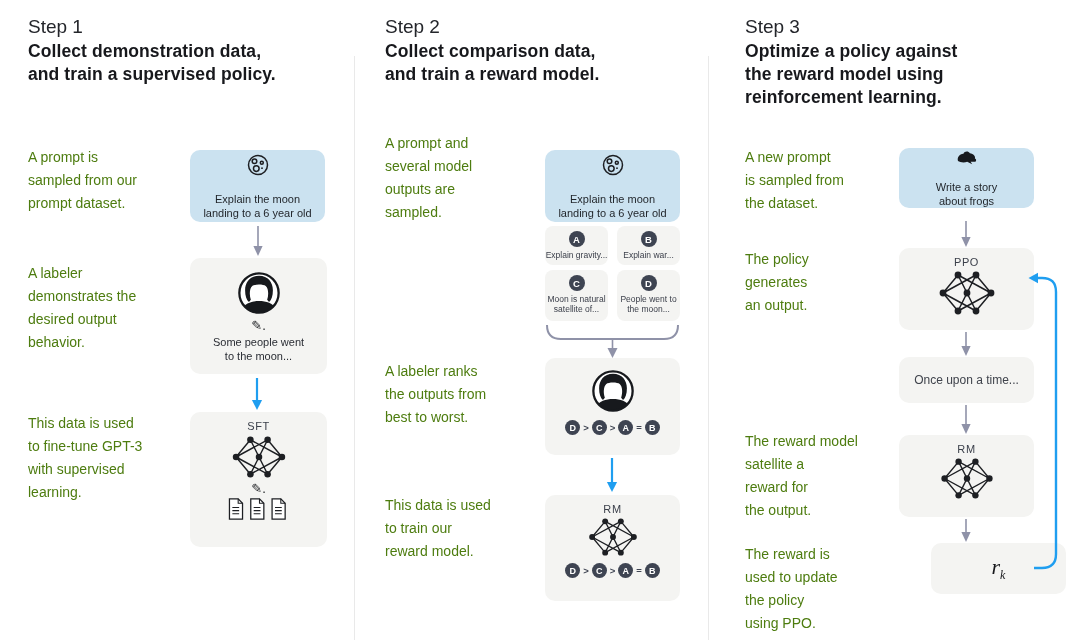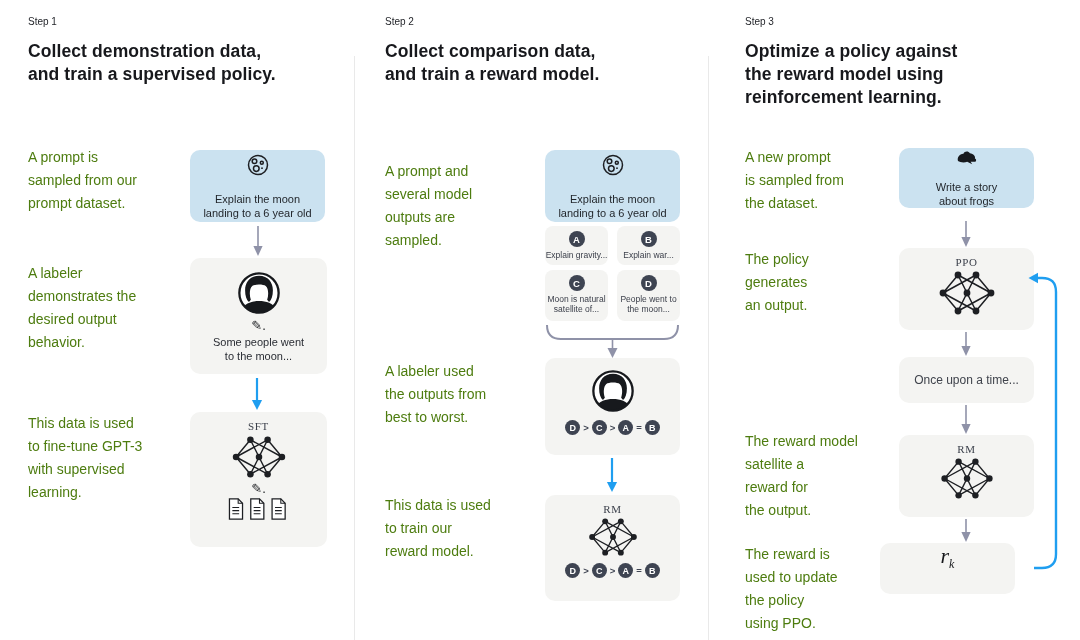--- a/index.html
+++ b/index.html
@@ -2,29 +2,29 @@
 <html style="--prompt-box-blue: #cbe2f0; --model-box-gray: #f4f4f2; --arrow-gray: #8f92a8; --arrow-blue: #1f9ef0; --badge-dark: #3e4452; --text-dark: #202123;"><head>
 <meta charset="utf-8">
 <style>
   html,body{margin:0;padding:0;background:#ffffff;}
   #canvas{
     position:relative;width:1080px;height:640px;background:#fff;overflow:hidden;
     font-family:"Liberation Sans", sans-serif;color:#202123;
   }
   .preline{white-space:pre-line;}
   .divider{position:absolute;top:56px;height:584px;width:1px;background:#e9e9e9;}
-  .step{position:absolute;font-size:10px;color:#24262b;}
+  .step{position:absolute;font-size:19px;color:#24262b;}
   .title{position:absolute;font-size:17.5px;line-height:23px;font-weight:700;color:#17181c;letter-spacing:.1px;}
   .caption{position:absolute;font-size:14px;line-height:23px;color:#4d7c0f;}
   .pbox{position:absolute;width:135px;background:var(--prompt-box-blue);border-radius:10px;
         display:flex;flex-direction:column;align-items:center;justify-content:center;gap:15px;text-align:center;}
   .pbox .ptext{font-size:11px;line-height:13.5px;color:#1f2328;}
   .gbox{position:absolute;background:var(--model-box-gray);border-radius:10px;
         display:flex;flex-direction:column;align-items:center;text-align:center;}
-  .mlabel{font-size:11px;letter-spacing:.6px;color:#3a3f4a;margin-top:8px;font-family:Liberation Serif, serif;}
+  .mlabel{font-size:11px;letter-spacing:.6px;color:#3a3f4a;margin-top:8px;}
   .btext{font-size:11px;line-height:14px;color:#2a2d34;}
   .pencil{font-size:13px;line-height:14px;color:#1d1f23;}
   .card{position:absolute;background:var(--model-box-gray);border-radius:8px;
         display:flex;flex-direction:column;align-items:center;text-align:center;padding-top:5px;box-sizing:border-box;}
   .badge{width:16px;height:16px;border-radius:50%;background:var(--badge-dark);color:#fff;
          font-size:9.5px;font-weight:700;display:flex;align-items:center;justify-content:center;}
   .card-text{font-size:8.5px;line-height:10px;color:#3a3e49;margin-top:3px;}
   .ranking{display:flex;align-items:center;justify-content:center;gap:3px;}
   .pill{width:15px;height:15px;border-radius:50%;background:var(--badge-dark);color:#fff;
         font-size:9px;font-weight:700;display:flex;align-items:center;justify-content:center;}
@@ -160,25 +160,25 @@
           <use href="#docs"></use>
         </svg>
     </div>
   </div>
 
   <div>
     <div class="step" style="left:385px;top:16px">Step 2</div>
     <div class="title preline" style="left:385px;top:40px">Collect comparison data,
 and train a reward model.</div>
 
-    <div class="caption preline" style="left:385px;top:160px">A prompt and
+    <div class="caption preline" style="left:385px;top:132px">A prompt and
 several model
 outputs are
 sampled.</div>
-    <div class="caption preline" style="left:385px;top:360px">A labeler used
+    <div class="caption preline" style="left:385px;top:360px">A labeler ranks
 the outputs from
 best to worst.</div>
     <div class="caption preline" style="left:385px;top:494px">This data is used
 to train our
 reward model.</div>
 
     <div class="pbox" style="left:545px;top:150px;height:72px">
       <svg width="26" height="26">
           <use href="#moon"></use>
         </svg>
@@ -308,21 +308,21 @@
       <svg width="58" height="43" style="margin-top:2px">
           <use href="#net"></use>
         </svg>
     </div>
 
     <svg class="arrow garrow" style="left:960px;top:519px" width="12" height="23">
       <line x1="6" y1="0" x2="6" y2="14"></line>
         <polygon points="1.4,13 10.6,13 6,23"></polygon>
     </svg>
 
-    <div class="gbox" style="left:880px;top:543px;width:135px;height:51px;justify-content:flex-start">
+    <div class="gbox" style="left:931px;top:543px;width:135px;height:51px;justify-content:center">
       <div class="rk"><span>r</span><sub>k</sub></div>
     </div>
 
     <svg class="arrow" style="left:1026px;top:270px" width="44" height="312">
       <path class="fb-path" d="M8,298 L16,298 Q30,298 30,284 L30,22 Q30,8 16,8 L12,8"></path>
       <polygon class="fb-head" points="12,2.8 12,13.2 2.5,8"></polygon>
     </svg>
   </div>
 
 </div>

